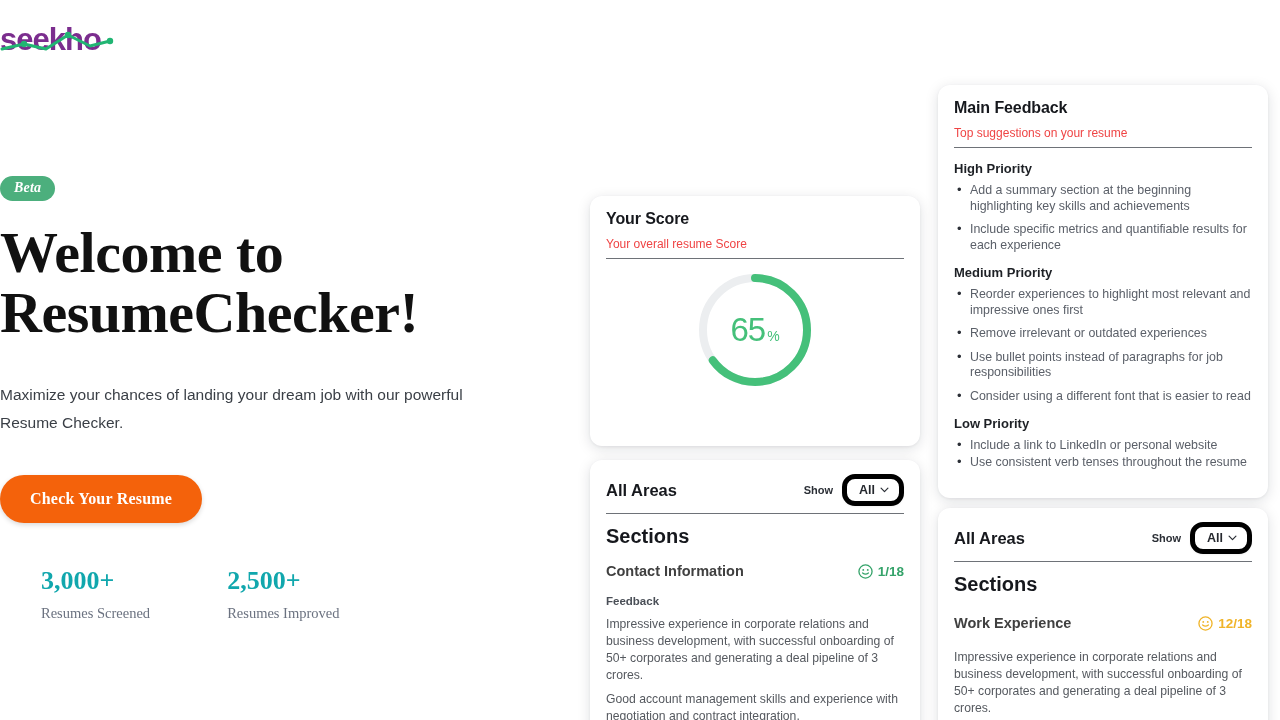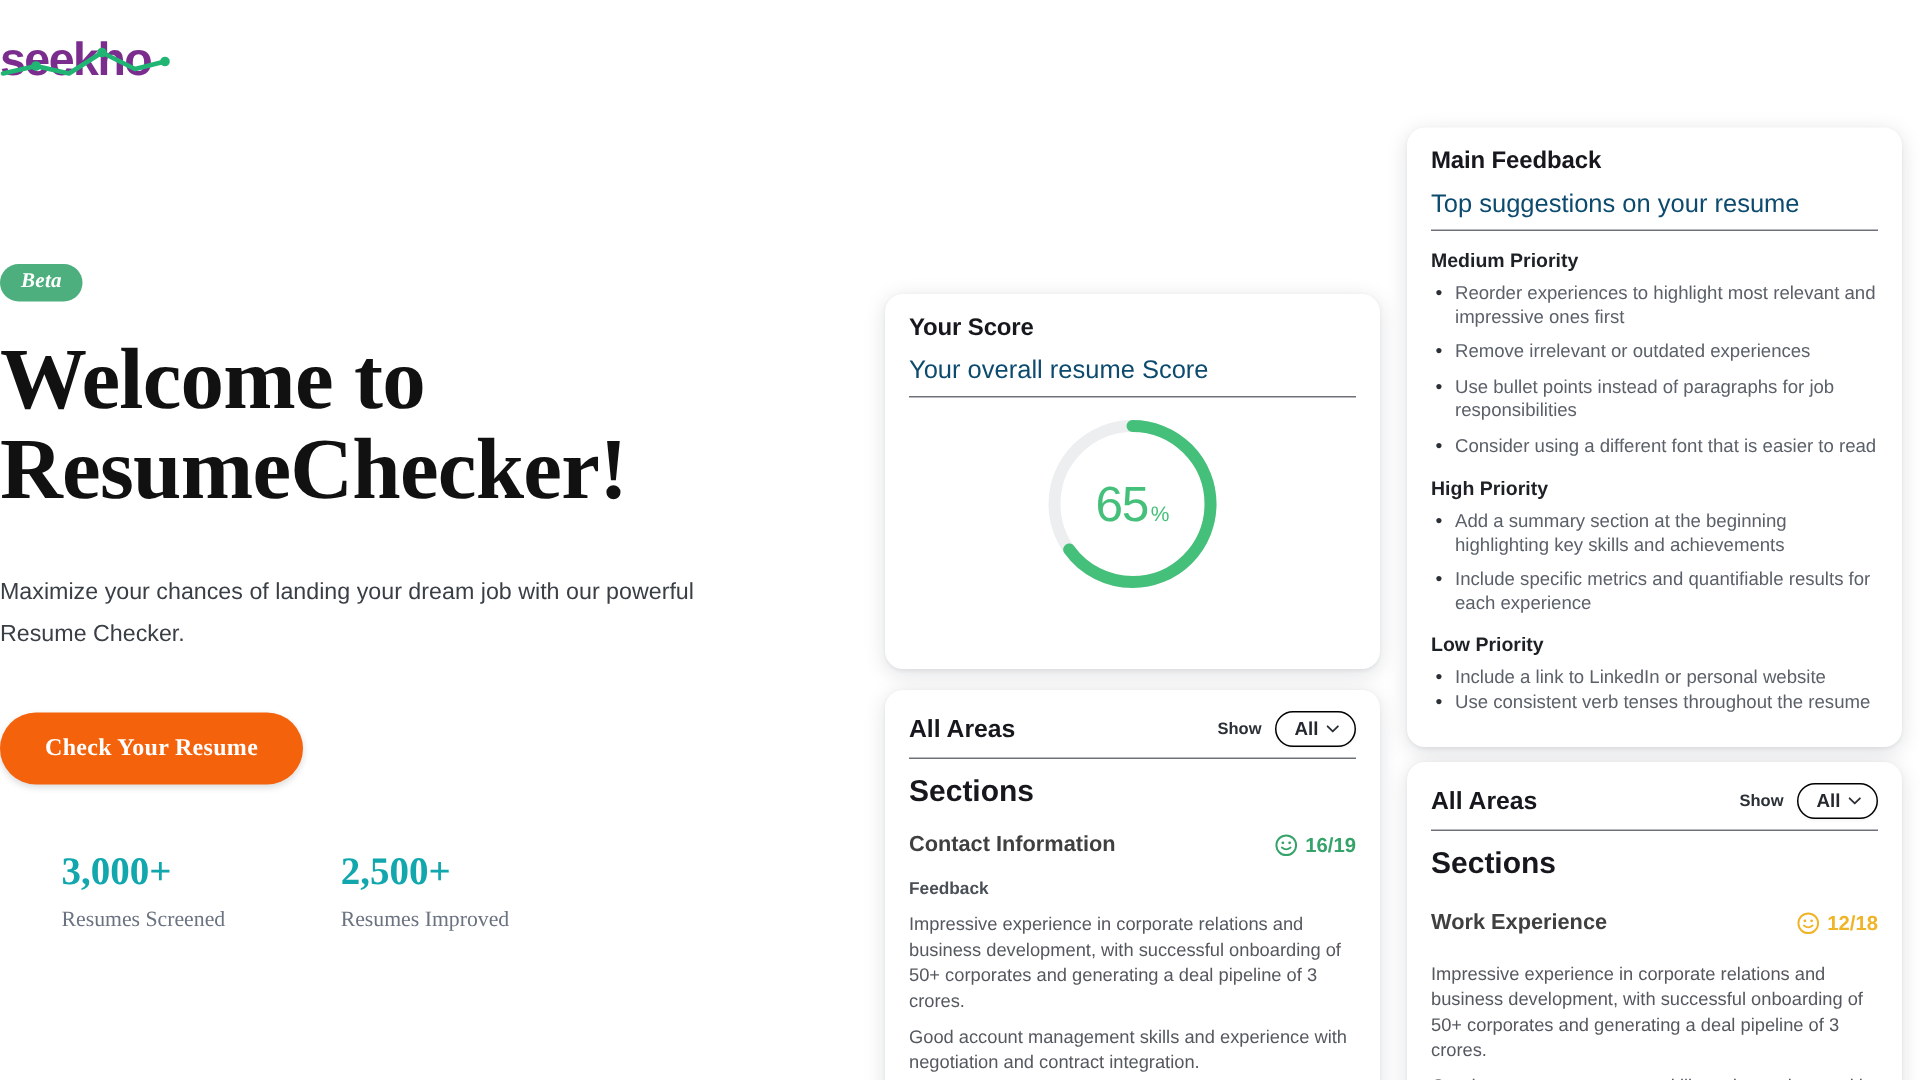--- a/index.html
+++ b/index.html
@@ -83,21 +83,21 @@
     overflow: hidden;
   }
   .card-inner { padding: 14px 16px 16px 16px; }
 
   .card-title {
     font-size: 16px; font-weight: bold; color: #16181d;
     letter-spacing: -.1px;
   }
   .card-sub {
     margin-top: 9px;
-    font-size: 17px; color: #0c4a6e;
+    font-size: 12px; color: #ef4444;
   }
   .rule { margin-top: 7px; height: 0; border-top: 1.6px solid #6e7278; }
 
   
   #score-card { left: 590px; top: 196px; width: 330px; height: 250px; }
   .donut-wrap { margin-top: 10px; display: flex; justify-content: center; }
   .donut { position: relative; width: 122px; height: 122px; }
   .donut svg { display: block; transform: rotate(-90deg); }
   .donut-label {
     position: absolute; inset: 0;
@@ -125,21 +125,21 @@
     color: #2b2f36; font-size: 13px;
   }
 
   
   .areas-head { display: flex; align-items: center; justify-content: space-between; }
   .areas-title { font-size: 16.5px; font-weight: bold; color: #16181d; }
   .areas-right { display: flex; align-items: center; gap: 9px; }
   .show-label { font-size: 11px; font-weight: bold; color: #2b2f36; margin-left: 27px; }
   .filter-pill {
     display: inline-flex; align-items: center; gap: 5px;
-    border: 1px solid #000000;
+    border: 5px solid #000000;
     border-radius: 13px;
     padding: 4px 10px 4px 12px;
     background: #fff;
     font-size: 12.5px; font-weight: bold; color: #25282e;
     cursor: pointer;
     box-shadow: 0 1px 2px rgba(0,0,0,.05);
   }
   .chev { width: 9px; height: 6px; display: inline-block; }
   .sections-label {
     margin-top: 11px;
@@ -216,35 +216,35 @@
       </div>
     </div>
   </div>
 
   <div class="card" id="feedback-card">
     <div class="card-inner">
       <div class="card-title">Main Feedback</div>
       <div class="card-sub">Top suggestions on your resume</div>
       <div class="rule"></div>
 
+      <div class="fb-group first">
+        <div class="fb-head">High Priority</div>
+        <ul class="fb-list">
+          <li>Add a summary section at the beginning highlighting key skills and achievements</li>
+          <li>Include specific metrics and quantifiable results for each experience</li>
+        </ul>
+      </div>
+
       <div class="fb-group">
         <div class="fb-head">Medium Priority</div>
         <ul class="fb-list">
           <li>Reorder experiences to highlight most relevant and impressive ones first</li>
           <li>Remove irrelevant or outdated experiences</li>
           <li>Use bullet points instead of paragraphs for job responsibilities</li>
           <li>Consider using a different font that is easier to read</li>
-        </ul>
-      </div>
-
-      <div class="fb-group first">
-        <div class="fb-head">High Priority</div>
-        <ul class="fb-list">
-          <li>Add a summary section at the beginning highlighting key skills and achievements</li>
-          <li>Include specific metrics and quantifiable results for each experience</li>
         </ul>
       </div>
 
       <div class="fb-group">
         <div class="fb-head">Low Priority</div>
         <ul class="fb-list tight">
           <li>Include a link to LinkedIn or personal website</li>
           <li>Use consistent verb tenses throughout the resume</li>
         </ul>
       </div>
@@ -269,21 +269,21 @@
       <div class="sections-label">Sections</div>
       <div class="section-row">
         <span class="section-name">Contact Information</span>
         <span class="score-chip good">
           <svg width="15" height="15" viewBox="0 0 16 16">
             <circle cx="8" cy="8" r="7" fill="none" stroke="#35a36a" stroke-width="1.4"></circle>
             <circle cx="5.6" cy="6.3" r="1" fill="#35a36a"></circle>
             <circle cx="10.4" cy="6.3" r="1" fill="#35a36a"></circle>
             <path d="M4.9 9.6 Q8 12.2 11.1 9.6" fill="none" stroke="#35a36a" stroke-width="1.3" stroke-linecap="round"></path>
           </svg>
-          <span>16/19</span>
+          <span>1/18</span>
         </span>
       </div>
       <div class="feedback-label">Feedback</div>
       <p class="fb-para">Impressive experience in corporate relations and business development, with successful onboarding of 50+ corporates and generating a deal pipeline of 3 crores.</p>
       <p class="fb-para">Good account management skills and experience with negotiation and contract integration.</p>
       <p class="fb-para">However, the current job role as Corporate Relations Manager</p>
     </div>
   </div>
 
   <div class="card" id="areas-card-2">

